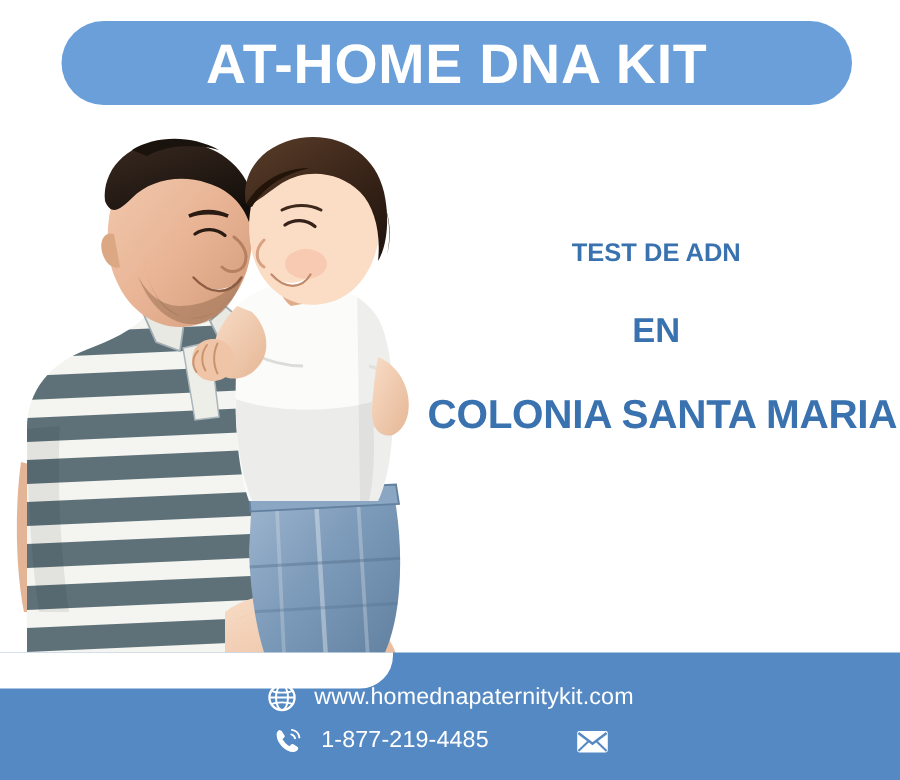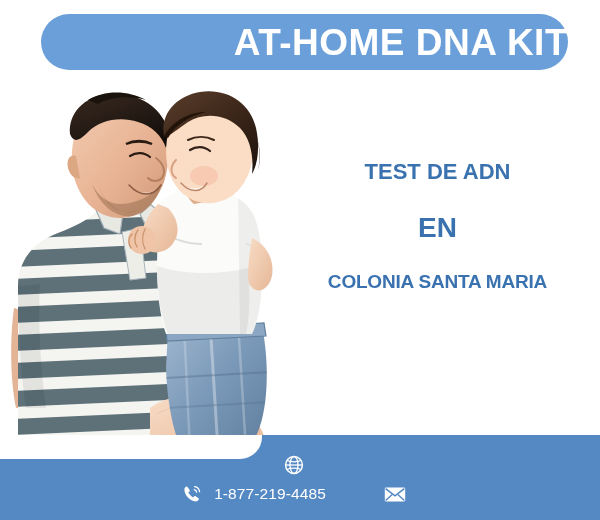--- a/index.html
+++ b/index.html
@@ -23,21 +23,21 @@
   .title-banner {
     position: absolute;
     left: 41px;
     top: 14px;
     width: 527px;
     height: 56px;
     background: #6b9fd9;
     border-radius: 28px;
     display: flex;
     align-items: center;
-    justify-content: flex-end;
+    justify-content: center;
   }
   .title-banner-text {
     color: #ffffff;
     font-size: 37px;
     font-weight: bold;
     letter-spacing: 0.5px;
     line-height: 1;
     white-space: nowrap;
   }
 
@@ -59,23 +59,23 @@
     top: 160px;
     width: 305px;
     text-align: center;
     color: #3a72b0;
   }
   .heading-line {
     font-weight: bold;
     line-height: 1.05;
     white-space: nowrap;
   }
-  .heading-line.l1 { font-size: 22px; }
-  .heading-line.l2 { font-size: 28px; margin-top: 30px; }
-  .heading-line.l3 { font-size: 19px; margin-top: 30px; letter-spacing: -0.2px; }
+  .heading-line.l1 { font-size: 17px; }
+  .heading-line.l2 { font-size: 23px; margin-top: 30px; }
+  .heading-line.l3 { font-size: 27px; margin-top: 30px; letter-spacing: -0.2px; }
 
   
   .footer {
     position: absolute;
     left: 0;
     top: 435px;
     width: 600px;
     height: 85px;
     background: #5589c4;
   }
@@ -329,20 +329,21 @@
     <a class="contact-item" style="text-decoration:none;display:flex;align-items:center;">
       <span class="footer-icon">
         <svg width="20" height="20" viewBox="0 0 20 20" xmlns="http://www.w3.org/2000/svg">
           <circle cx="10" cy="10" r="8.4" fill="none" stroke="#ffffff" stroke-width="1.5"></circle>
           <ellipse cx="10" cy="10" rx="4" ry="8.4" fill="none" stroke="#ffffff" stroke-width="1.3"></ellipse>
           <line x1="1.6" y1="10" x2="18.4" y2="10" stroke="#ffffff" stroke-width="1.3"></line>
           <path d="M3.2 5.6 C6 7.2 14 7.2 16.8 5.6" fill="none" stroke="#ffffff" stroke-width="1.2"></path>
           <path d="M3.2 14.4 C6 12.8 14 12.8 16.8 14.4" fill="none" stroke="#ffffff" stroke-width="1.2"></path>
         </svg>
       </span>
+      <span class="footer-text">www.homednapaternitykit.com</span>
     </a>
   </div>
 
   <div class="footer-row row-contact">
     <a class="contact-item phone" style="text-decoration:none;">
       <span class="footer-icon">
         <svg width="20" height="20" viewBox="0 0 20 20" xmlns="http://www.w3.org/2000/svg">
           <path d="M4.2 2.6 C3.2 3.2 2.4 4.3 2.4 5.6 C2.4 11.4 8.2 17.2 13.6 17.4
                    C14.9 17.4 16 16.7 16.6 15.7 C17 15 16.8 14.3 16.2 13.9
                    L13.6 12.2 C13 11.8 12.3 11.9 11.9 12.5 L11.1 13.5

